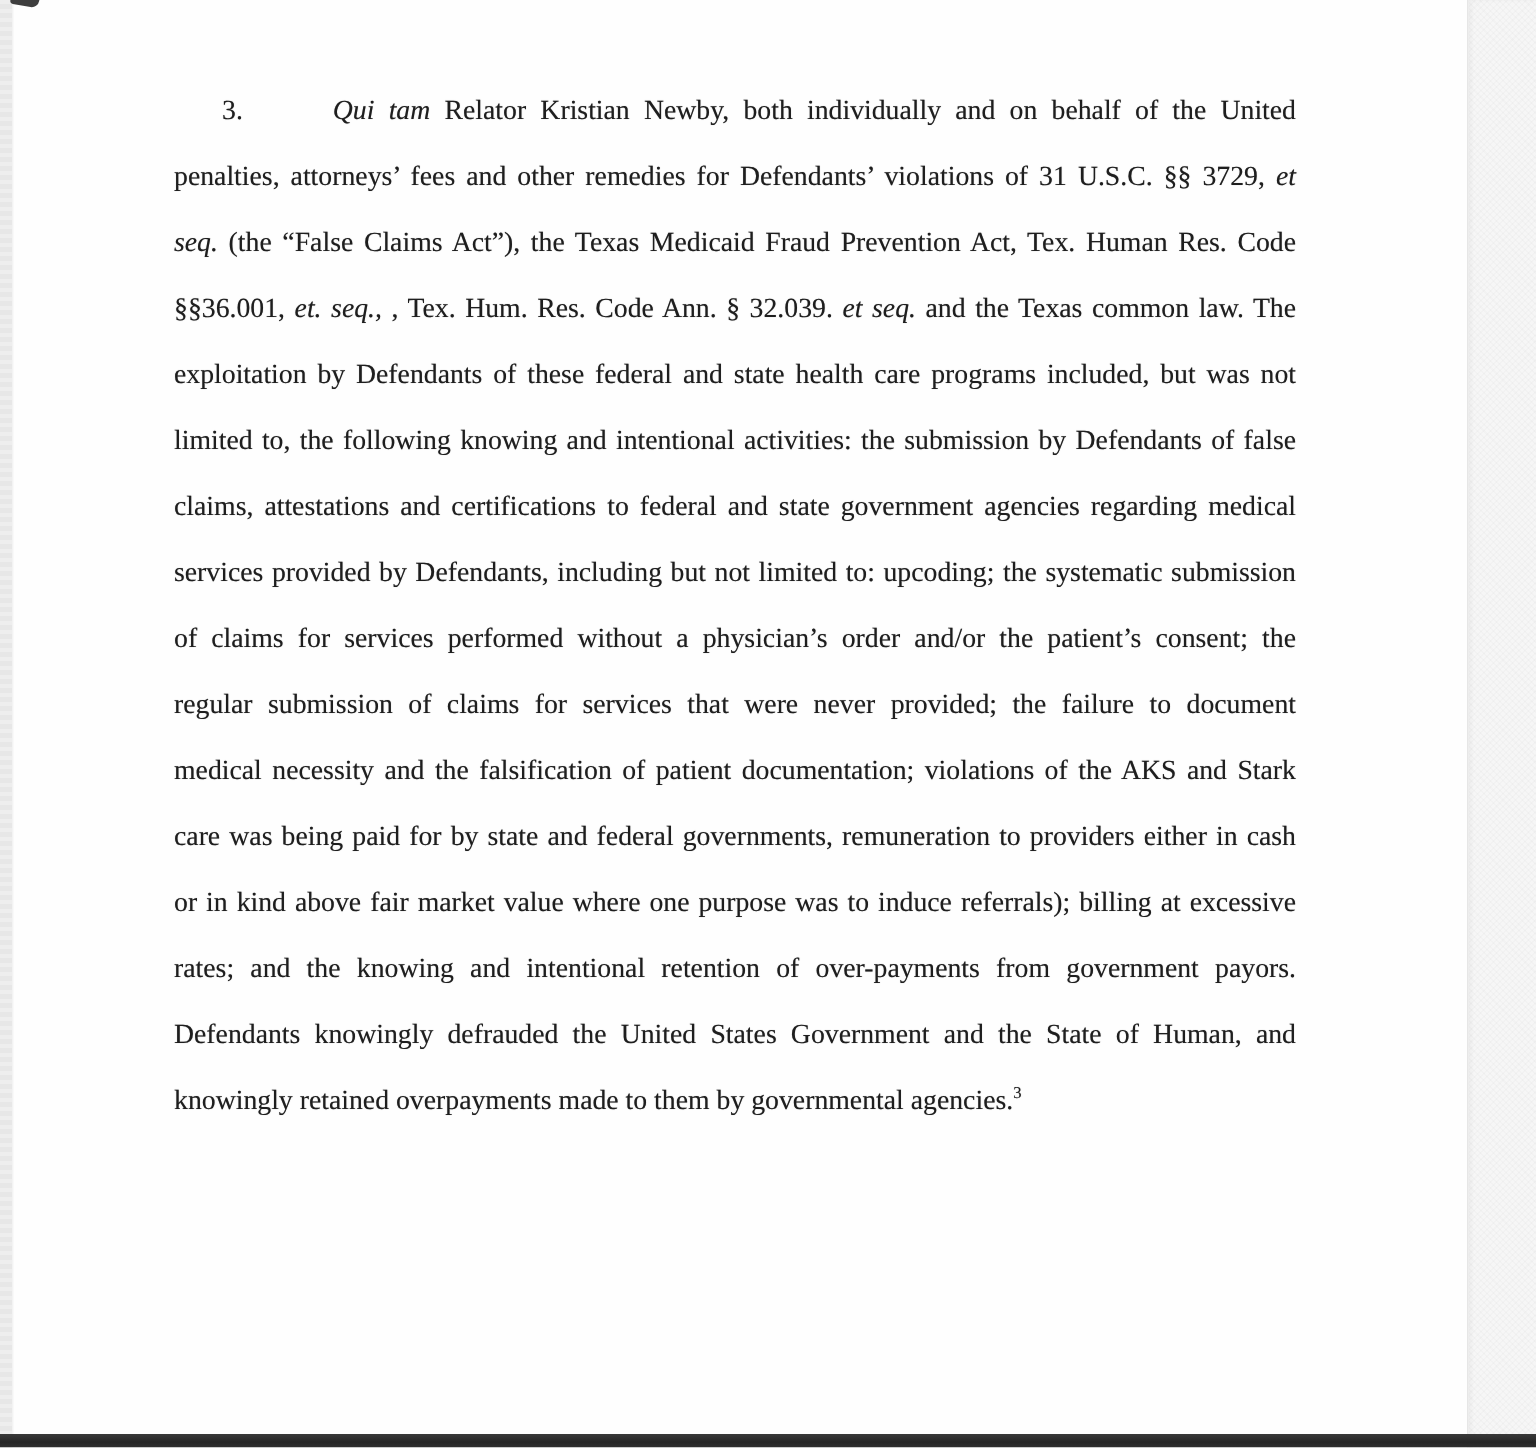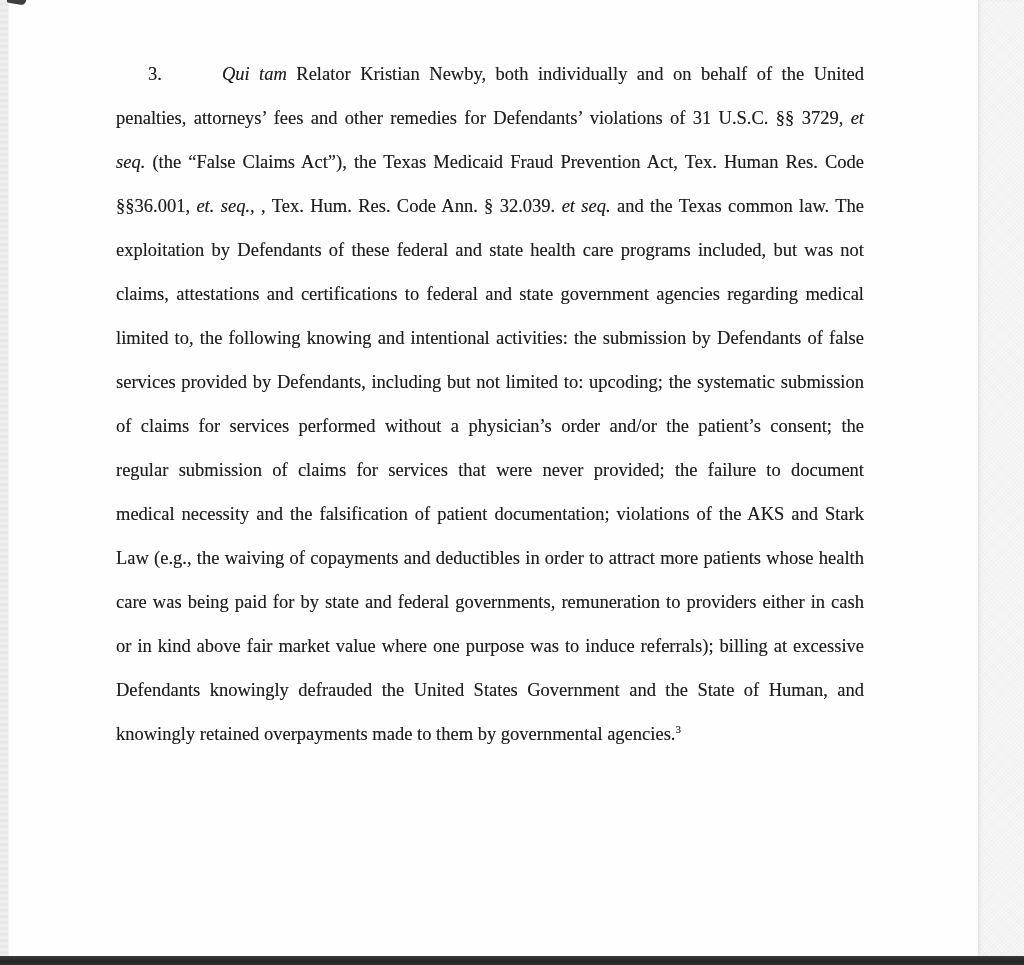--- a/index.html
+++ b/index.html
@@ -76,26 +76,26 @@
 <div>
   <div class="scan-strip-left"></div>
   <div class="scan-strip-right"></div>
   <div class="corner-mark"></div>
   <div class="paragraph">
       <div class="line"><span class="spacer" style="width: 32px;"></span><span>3.</span><span class="spacer" style="width: 60px;"></span><span class="italic">Qui tam</span><span> Relator Kristian Newby, both individually and on behalf of the United</span></div>
       <div class="line"><span>penalties, attorneys’ fees and other remedies for Defendants’ violations of 31 U.S.C. §§ 3729, </span><span class="italic">et</span></div>
       <div class="line"><span class="italic">seq.</span><span> (the “False Claims Act”), the Texas Medicaid Fraud Prevention Act, Tex. Human Res. Code</span></div>
       <div class="line"><span>§§36.001, </span><span class="italic">et. seq.,</span><span> , Tex. Hum. Res. Code Ann. § 32.039. </span><span class="italic">et seq.</span><span> and the Texas common law.  The</span></div>
       <div class="line"><span>exploitation by Defendants of these federal and state health care programs included, but was not</span></div>
+      <div class="line"><span>limited to, the following knowing and intentional activities: the submission by Defendants of false</span></div>
       <div class="line"><span>claims, attestations and certifications to federal and state government agencies regarding medical</span></div>
-      <div class="line"><span>limited to, the following knowing and intentional activities: the submission by Defendants of false</span></div>
       <div class="line"><span>services provided by Defendants, including but not limited to: upcoding; the systematic submission</span></div>
       <div class="line"><span>of claims for services performed without a physician’s order and/or the patient’s consent; the</span></div>
       <div class="line"><span>regular submission of claims for services that were never provided; the failure to document</span></div>
       <div class="line"><span>medical necessity and the falsification of patient documentation; violations of the AKS and Stark</span></div>
-      <div class="line"><span>Law (e.g., the waiving of copayments and deductibles in order to attract more patients whose health</span></div>
       <div class="line"><span>care was being paid for by state and federal governments, remuneration to providers either in cash</span></div>
       <div class="line"><span>or in kind above fair market value where one purpose was to induce referrals); billing at excessive</span></div>
+      <div class="line"><span>rates; and the knowing and intentional retention of over-payments from government payors.</span></div>
       <div class="line"><span>Defendants knowingly defrauded the United States Government and the State of Human, and</span></div>
       <div class="line last"><span>knowingly retained overpayments made to them by governmental agencies.</span><sup>3</sup></div>
     </div>
   <div class="bottom-bar"></div>
 </div>
 
 </body></html>

